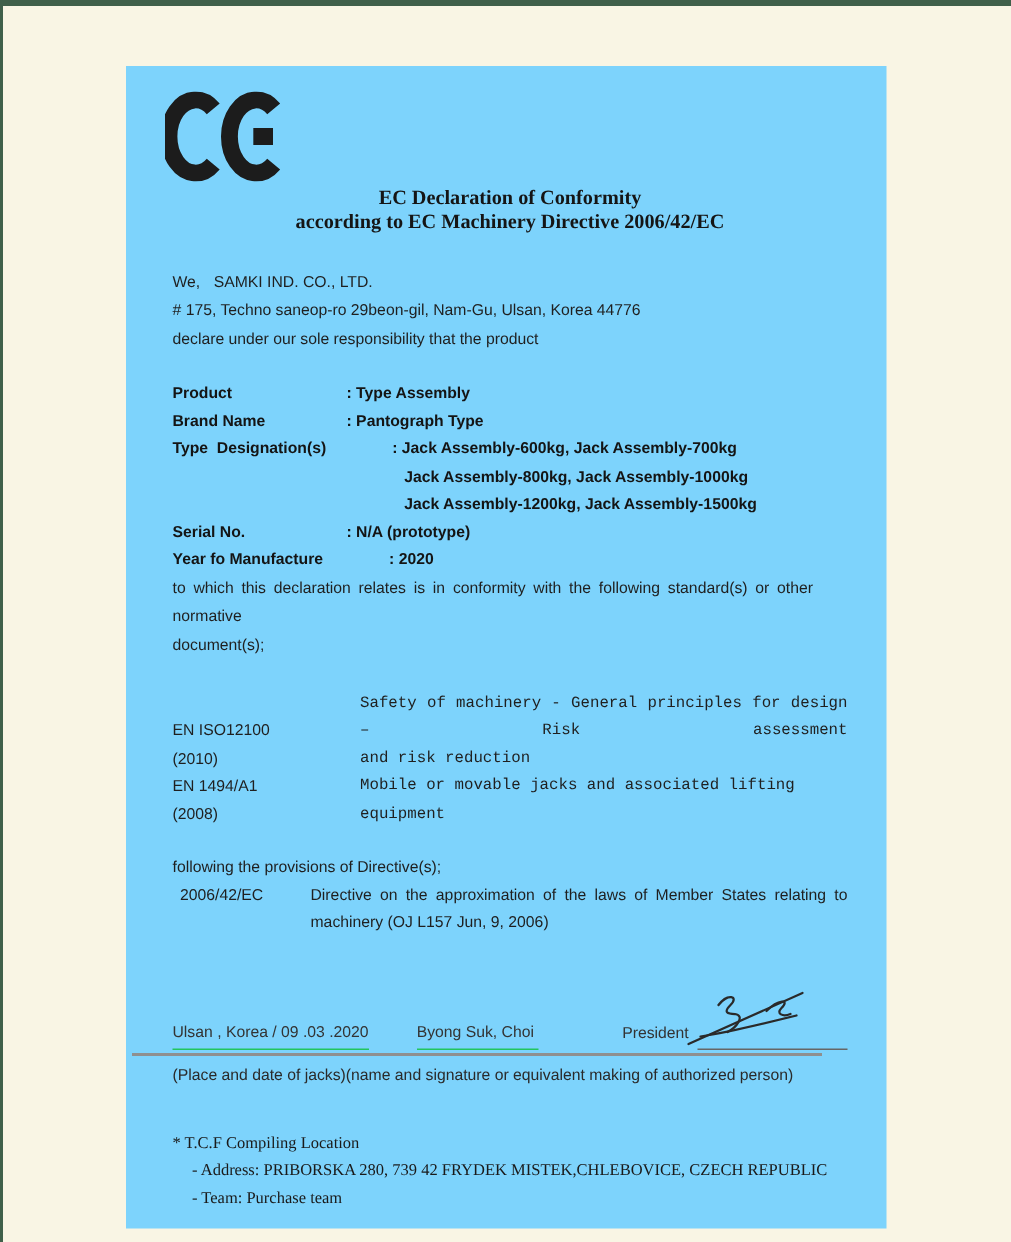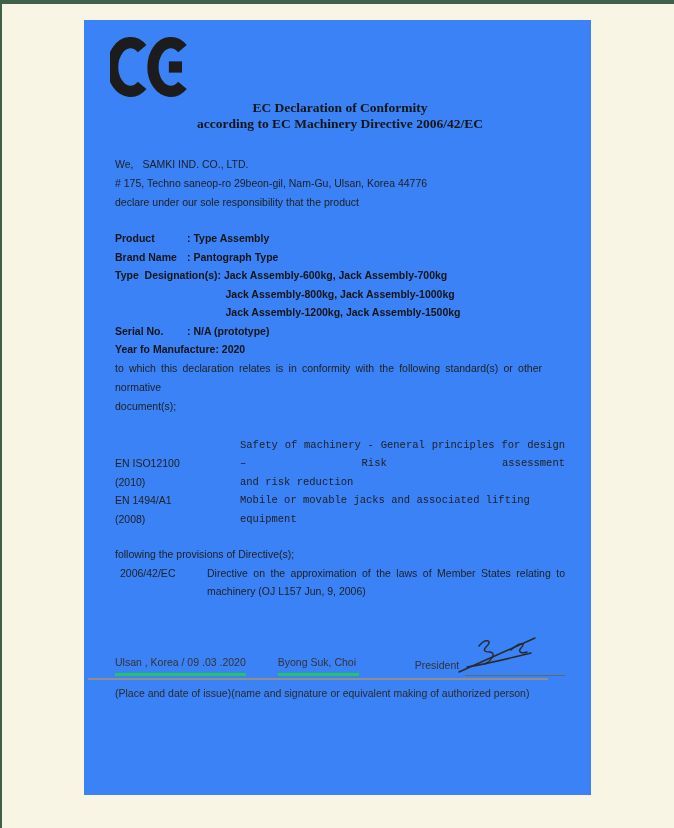--- a/index.html
+++ b/index.html
@@ -6,22 +6,22 @@
   .canvas {
     position:relative; width:674px; height:828px;
     background:#f9f5e4; overflow:hidden;
     font-family:"Liberation Sans", sans-serif;
     color:#1f1f1f;
   }
   .edge-top { position:absolute; top:0; left:0; width:674px; height:4px; background:#40604a; }
   .edge-left { position:absolute; top:0; left:0; width:2px; height:828px; background:#40604a; }
 
   .page {
-    position:absolute; left:84px; top:20px; width:507px; height:775px;
-    background:#3b82f6; box-sizing:border-box;
+    position:absolute; left:84px; top:44px; width:507px; height:775px;
+    background:#7dd3fc; box-sizing:border-box;
     padding:17px 26px 0 31px;
     font-size:10.5px; line-height:19px;
     overflow:hidden;
   }
 
   
   .ce { margin-left:-5px; height:60px; }
   .ce svg { display:block; }
 
   
@@ -32,21 +32,21 @@
   }
 
   
   .intro { margin-top:24px; }
   .we-row { display:flex; }
   .we-prefix { margin-right:9px; }
   .b { font-weight:normal; }
 
   
   .product { margin-top:17px; font-weight:bold; line-height:18.5px; color:#141414; }
-  .prow { display:flex; }
+  .prow { display:flex;gap:44px; }
   .plabel { min-width:72px; white-space:pre; }
   .pvalue .cont { padding-left:8px; }
 
   
   .conformity { width:427px; }
   .jline { text-align:justify; text-align-last:justify; }
 
   
   .standards { margin-top:20px; line-height:18.5px; }
   .std-row { display:flex;align-items:flex-end; }
@@ -55,21 +55,21 @@
 
   
   .directives { margin-top:17px; line-height:18.5px; }
   .dir-row { display:flex; }
   .dir-code { width:92px; flex:none; padding-left:5px; box-sizing:border-box; }
   .dir-desc { flex:1; }
 
   
   .signature { margin-top:37px; color:#333; }
   .sig-row { position:relative; display:flex; align-items:flex-end; height:38px; }
-  .sig-seg { border-bottom:3px solid #22c55e; padding-bottom:1px; white-space:pre; }
+  .sig-seg { border-bottom:1px solid #22c55e; padding-bottom:1px; white-space:pre; }
   .sig-place { width:138px; }
   .sig-name { width:86px; margin-left:32px; }
   .sig-title { margin-left:24px; padding-bottom:1px;padding-left:32px; }
   .sig-line { position:relative; width:106px; margin-left:6px; border-bottom:1px solid #666; height:14px; }
   .sig-scribble { position:absolute; left:-20px; bottom:-1px; }
   .sig-rule { width:460px; height:2px; background:#8f8f8f; margin-left:-27px; margin-top:2px; }
   .sig-caption { margin-top:6px; line-height:14px; color:#2a2a2a; }
 
   
   .tcf { margin-top:29px; font-family:"Liberation Serif", serif; font-size:11px; line-height:18.5px; color:#1a1a1a; }
@@ -181,18 +181,24 @@
             <g fill="none" stroke="#2a2a2a" stroke-width="1.5" stroke-linecap="round">
               <path d="M 14 38 L 90 4"></path>
               <path d="M 34 12 c 6 -8 14 -6 8 0 c -5 5 -2 6 3 6 c 7 1 1 9 -5 12"></path>
               <path d="M 66 16 c 8 -8 16 -8 10 -2 c -4 4 1 6 6 4"></path>
               <path d="M 22 33 c 20 -3 44 -9 64 -14"></path>
             </g>
           </svg>
         </span>
       </div>
       <div class="sig-rule"></div>
-      <div class="sig-caption">(Place and date of issue)(name and signature or equivalent making of  authorized person)</div>
-    </div>
-
+      <div class="sig-caption">(Place and date of jacks)(name and signature or equivalent making of  authorized person)</div>
+    </div>
+
+    <div class="tcf">
+      <div>* T.C.F Compiling Location</div>
+      <div class="indent">- Address: PRIBORSKA 280, 739 42 FRYDEK MISTEK,CHLEBOVICE, CZECH REPUBLIC</div>
+      <div class="indent">- Team: Purchase team</div>
+
+    </div>
 
   </div>
 </div>
 
 </body></html>

